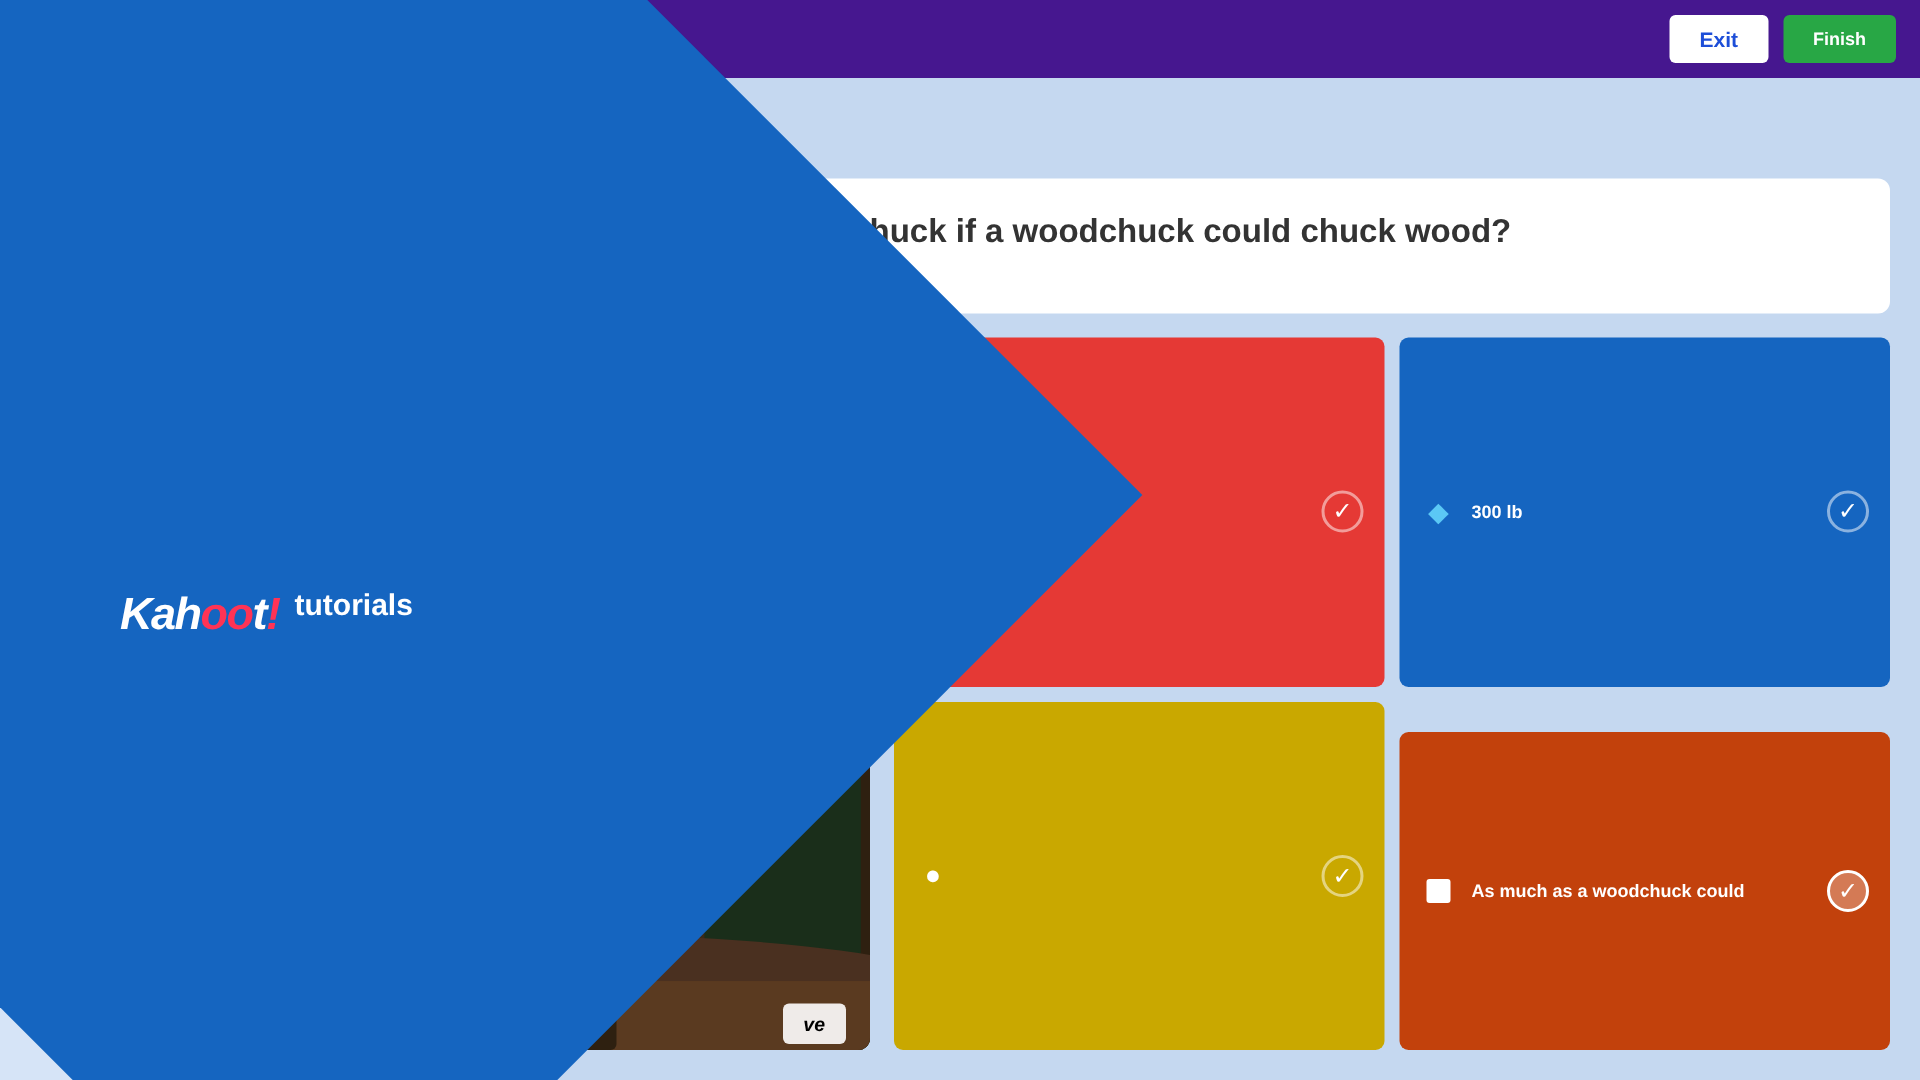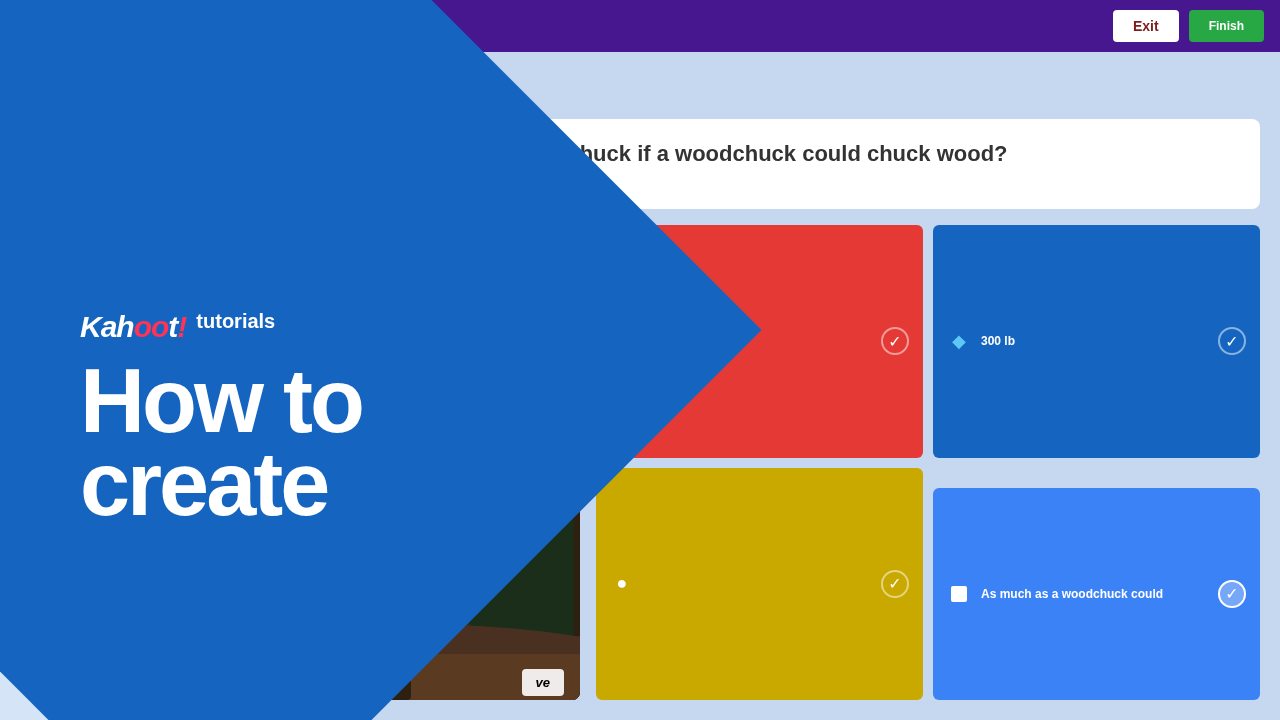--- a/index.html
+++ b/index.html
@@ -67,21 +67,21 @@
       display: flex;
       gap: 10px;
     }
     .exit-btn {
       background: white;
       border: none;
       border-radius: 4px;
       padding: 8px 20px;
       font-size: 14px;
       font-weight: 700;
-      color: #7f1d1d;
+      color: #1d4ed8;
       cursor: pointer;
     }
     .finish-btn {
       background: #28a745;
       border: none;
       border-radius: 4px;
       padding: 8px 20px;
       font-size: 12px;
       font-weight: 700;
       color: white;
@@ -287,21 +287,21 @@
       border-radius: 6px;
       display: flex;
       align-items: center;
       padding: 12px 14px;
       gap: 10px;
       position: relative;
     }
     .answer-option.red { background: #e53935; }
     .answer-option.blue { background: #1565c0; }
     .answer-option.yellow { background: #c9a800; }
-    .answer-option.green { background: #3b82f6; margin-top: 20px; }
+    .answer-option.green { background: #c2410c; margin-top: 20px; }
 
     .answer-icon {
       width: 24px;
       height: 24px;
       display: flex;
       align-items: center;
       justify-content: center;
       flex-shrink: 0;
     }
     .answer-icon.triangle { color: white; font-size: 18px; }
@@ -472,17 +472,16 @@
   ">
 
     <div style="display:flex;gap:10px;margin-bottom:16px;margin-top:44px;">
       <span style="color:white;font-size:30px;font-weight:900;font-style:italic;letter-spacing:-1px;">
         Kah<span style="color:#ff3355;">oo</span>t<span style="color:#ff3355;">!</span>
       </span>
       <span style="color:white;font-size:20px;font-weight:700;">tutorials</span>
     </div>
 
     <div style="color:white;font-size:90px;font-weight:900;line-height:0.92;letter-spacing:-3px;">
-      <div>How to create</div>
     </div>
 
   </div>
 </div>
 
 </body></html>

